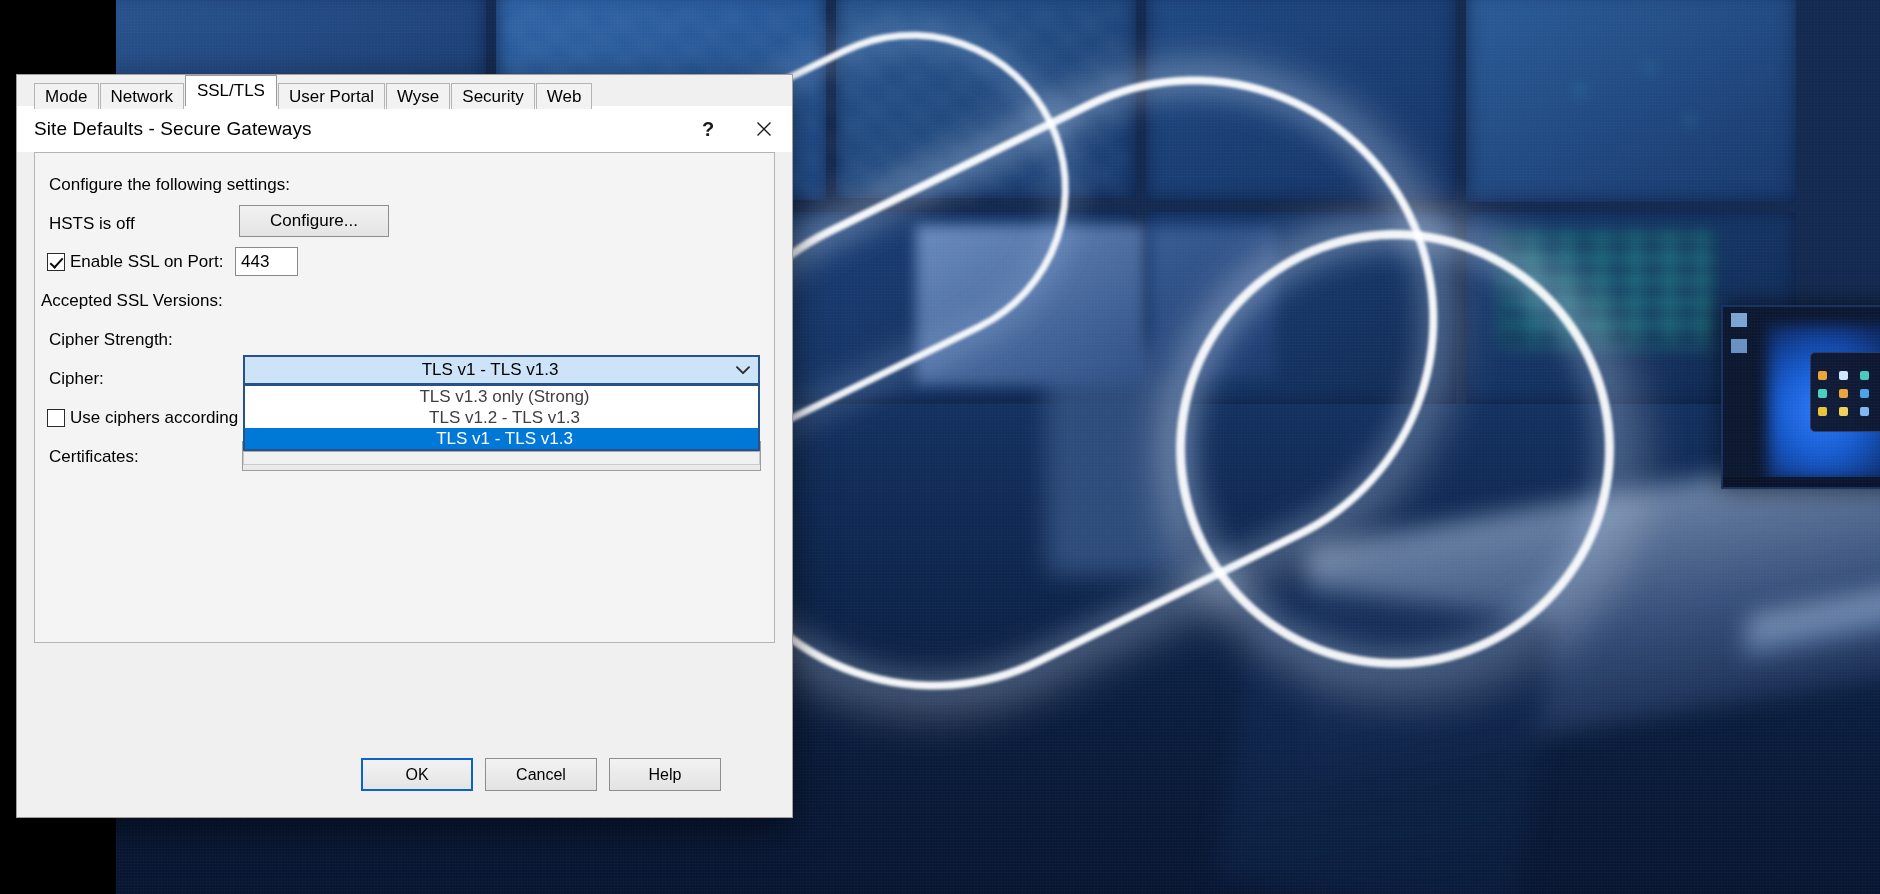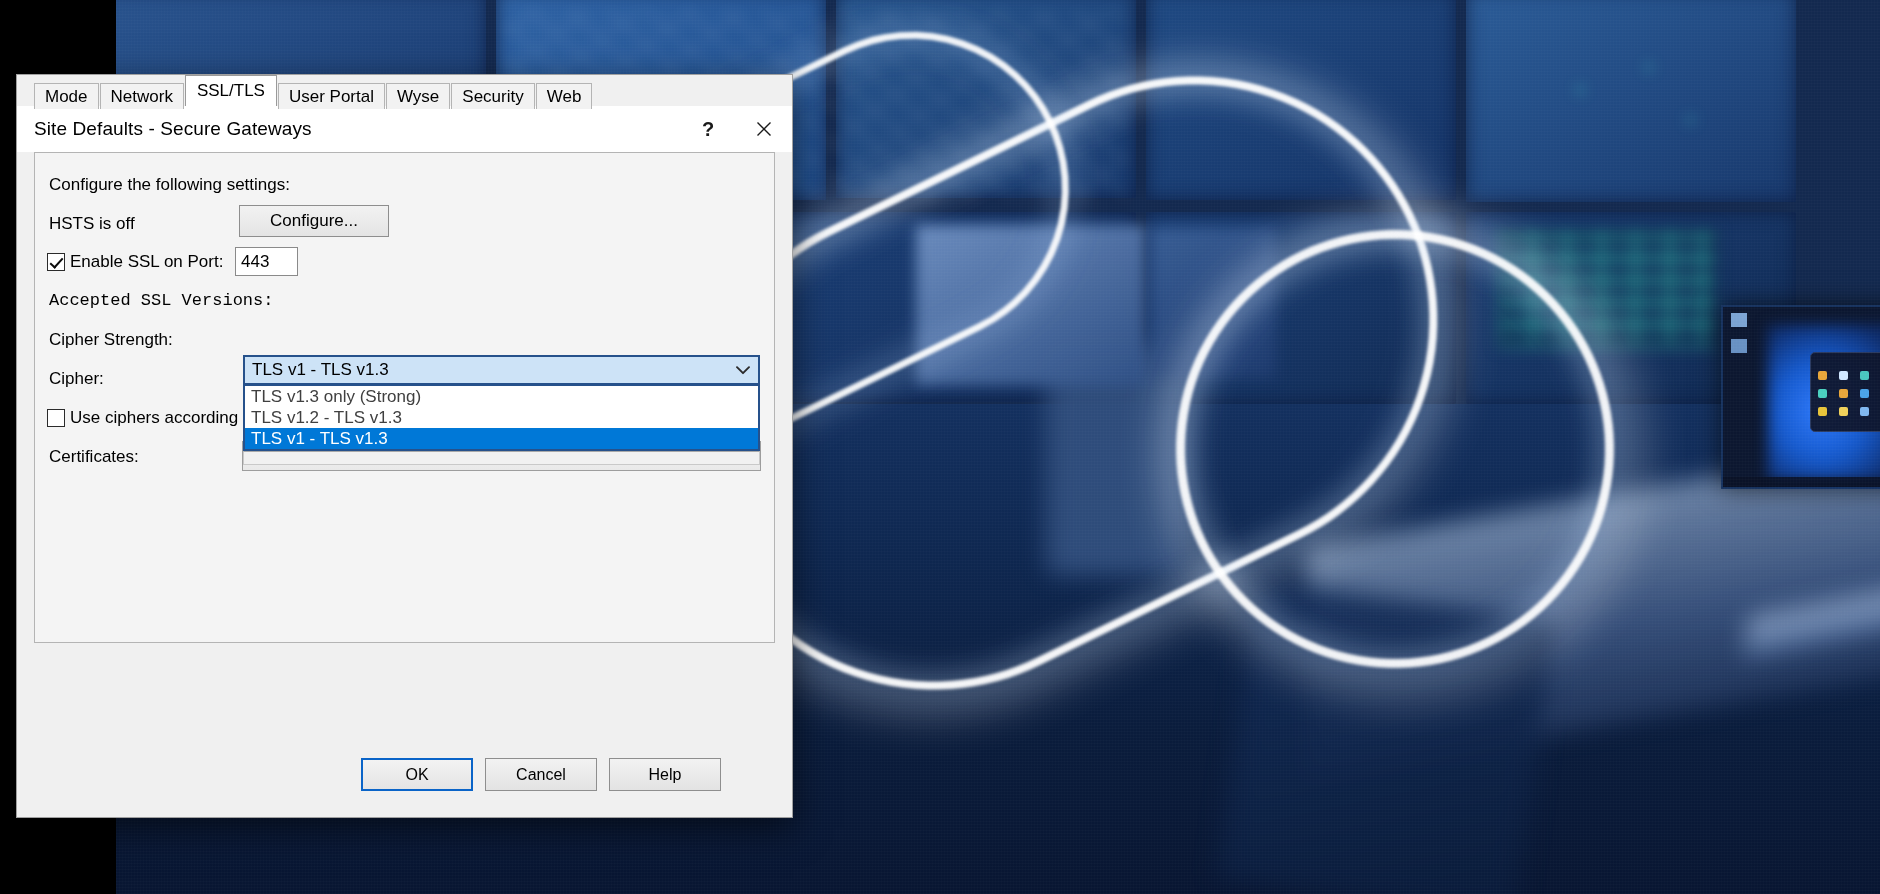--- a/index.html
+++ b/index.html
@@ -229,20 +229,21 @@
     justify-content: center;
   }
 
   
   #ssl-combo-open {
     position: absolute;
     left: 208px;
     top: 202px;
     width: 517px;
     z-index: 20;
+    text-align: center;
   }
   #ssl-combo-field {
     height: 30px;
     border: 2px solid #26518b;
     background: #cde3f7;
     display: flex;
     align-items: center;
     box-sizing: border-box;
     cursor: default;
   }
@@ -430,21 +431,21 @@
       </div>
 
       <div class="row cb-wrap" style="left:12px; top:99px;">
         <span class="cb-box checked"></span>
         <span class="lbl">Enable SSL on Port:</span>
       </div>
       <div class="row" style="left:200px; top:94px;">
         <input class="textbox" style="width: 63px;" type="text" value="443">
       </div>
 
-      <div class="row" style="left:14px; top:138px;font-family:Liberation Mono, monospace;">
+      <div class="row" style="left:6px; top:138px;">
         <span class="lbl">Accepted SSL Versions:</span>
       </div>
 
       <div class="row" style="left:14px; top:177px;">
         <span class="lbl">Cipher Strength:</span>
       </div>
 
       <div class="row" style="left:14px; top:216px;">
         <span class="lbl">Cipher:</span>
       </div>

